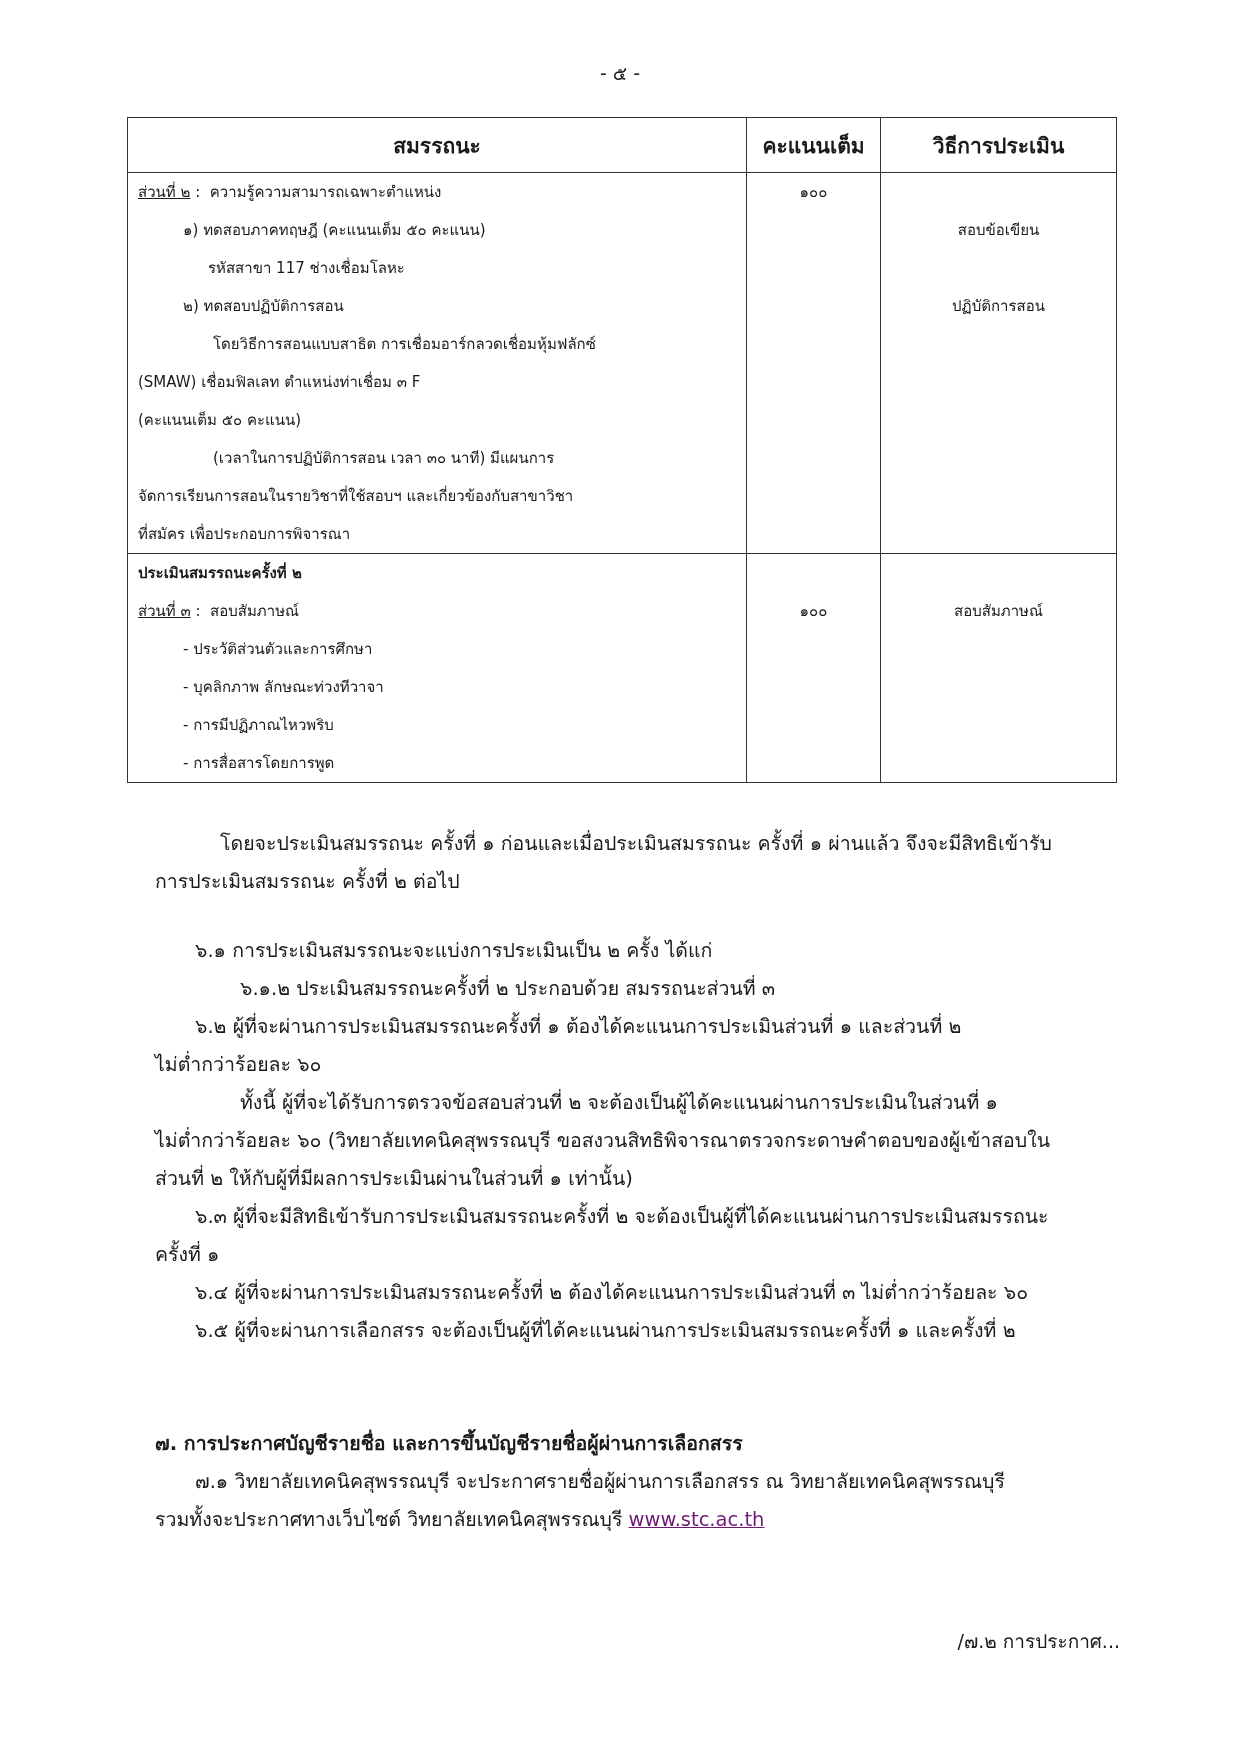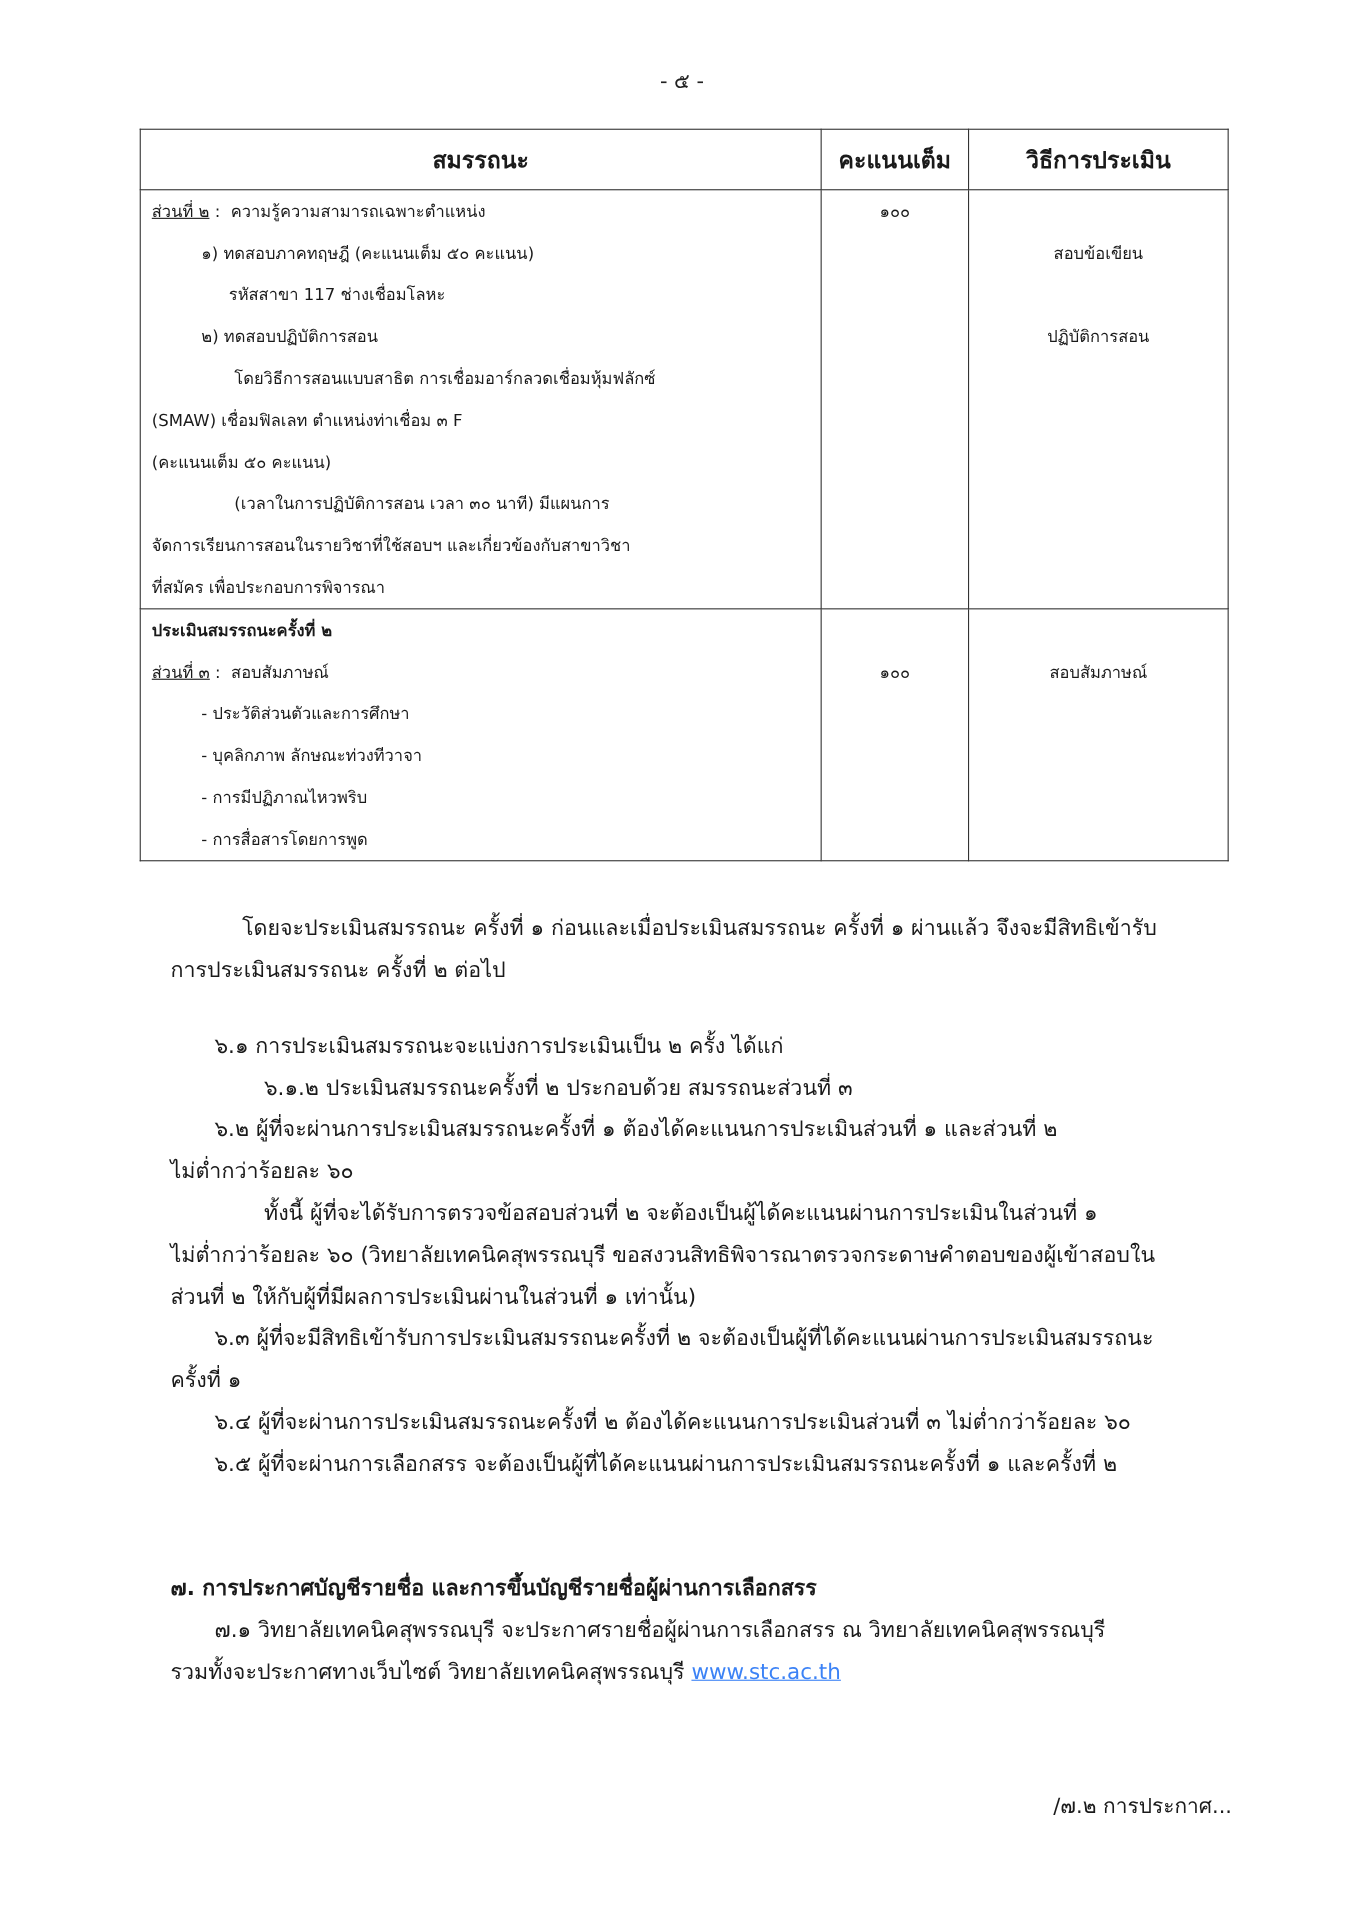--- a/index.html
+++ b/index.html
@@ -30,21 +30,21 @@
   .ind2 { padding-left: 55px; }
   .ind3 { padding-left: 85px; }
   .ind4 { padding-left: 80px; }
   .u { text-decoration: underline; }
   .b { font-weight: bold; }
   .center { text-align: center; }
   .row1 td { height: 376px; }
   .row2 td { height: 228px; }
   .para { position: absolute; left: 155px; width: 980px; font-size: 19.5px; line-height: 38px; }
   .para .l { white-space: nowrap; height: 38px; }
-  a.link { color: #3b82f6; text-decoration: underline; }
+  a.link { color: #701a75; text-decoration: underline; }
   .footer-ref { position: absolute; right: 120px; top: 1626px; font-size: 19px; }
 </style>
 </head>
 <body>
 
 <div class="page-number">- ๕ -</div>
 
 <table class="comp">
   <tbody>
       <tr>

